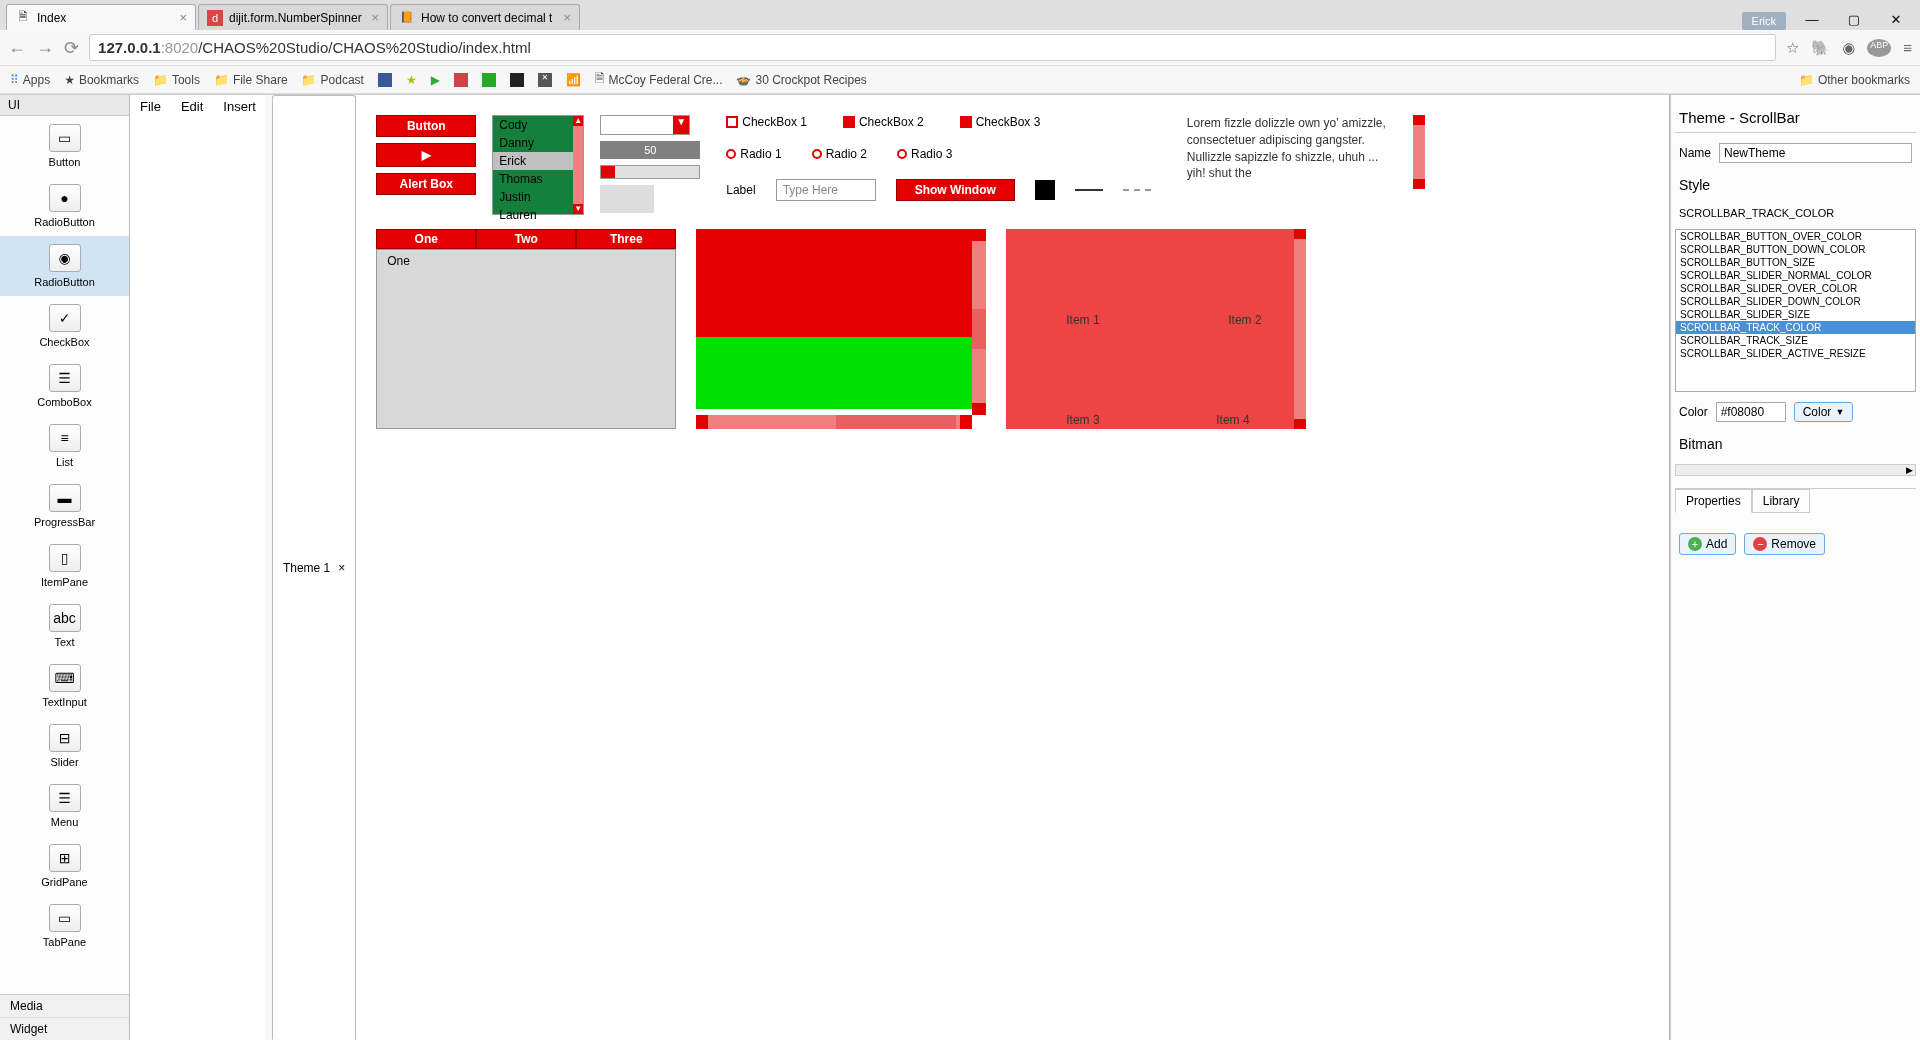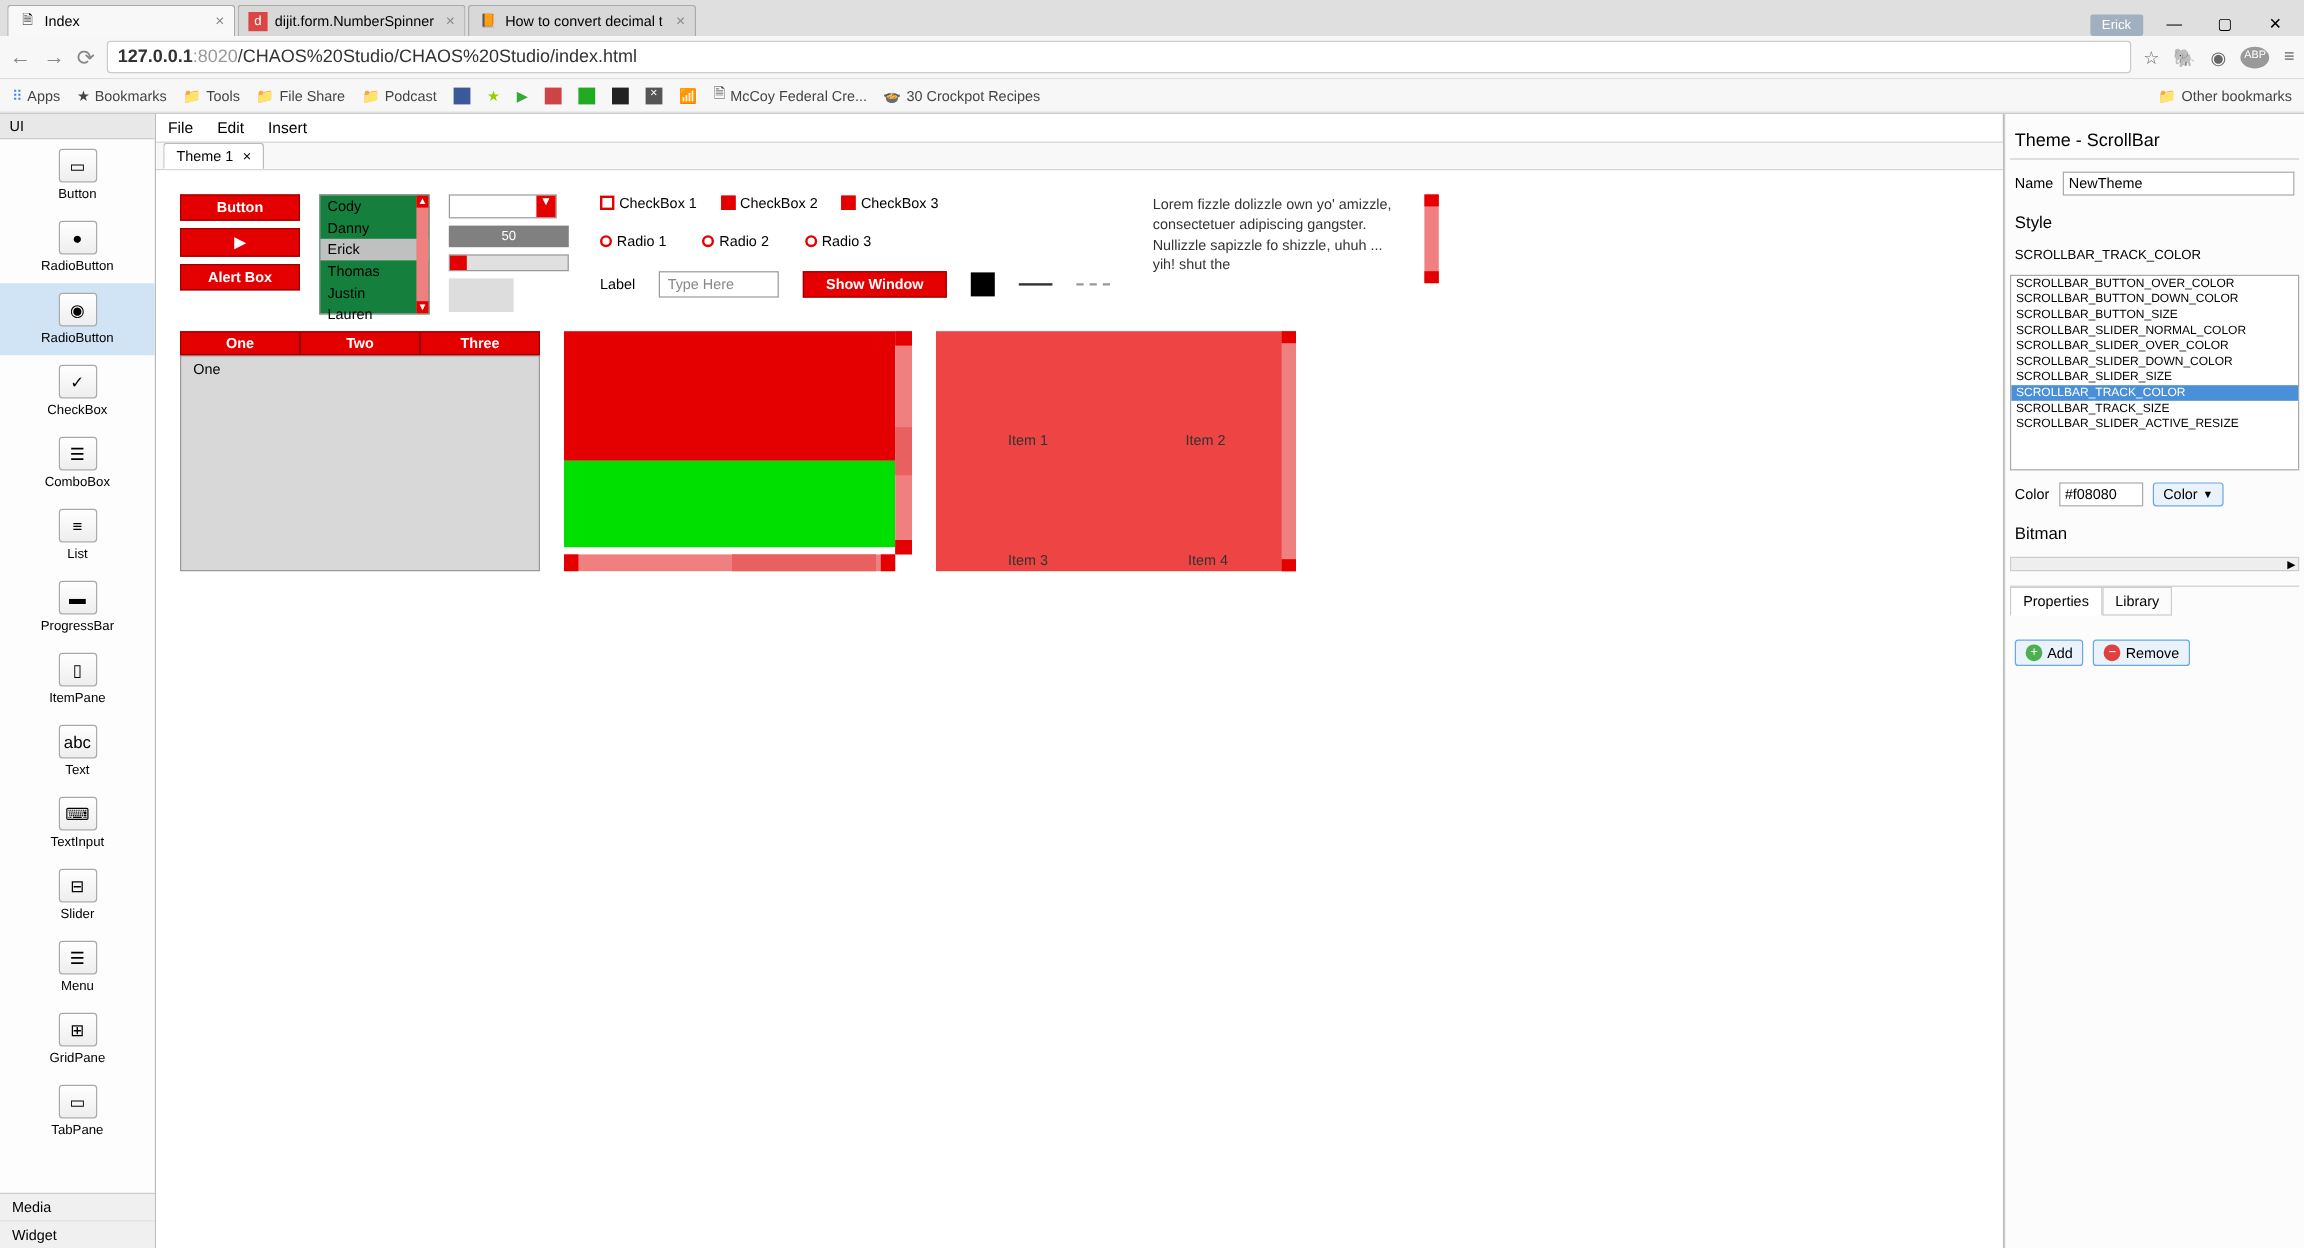--- a/index.html
+++ b/index.html
@@ -34,21 +34,21 @@
 .palette-header { background: #e8e8e8; border-bottom: 1px solid #ccc; padding: 3px 8px; font-size: 12px; }
 .palette-items { flex: 1; overflow-y: auto; position: relative; }
 .palette-items::-webkit-scrollbar { width: 10px; }
 .palette-items::-webkit-scrollbar-thumb { background: #c0c0c0; }
 .palette-item { display: flex; flex-direction: column; align-items: center; padding: 8px 4px; font-size: 11px; cursor: pointer; }
 .palette-item.selected { background: #d0e4f5; }
 .palette-icon { width: 32px; height: 28px; border: 1px solid #aaa; border-radius: 3px; background: linear-gradient(#fff,#eee); margin-bottom: 4px; display: flex; align-items: center; justify-content: center; font-size: 14px; }
 .palette-footer { border-top: 1px solid #ccc; }
 .palette-footer div { padding: 4px 10px; font-size: 12px; background: #f0f0f0; border-bottom: 1px solid #ddd; }
 
-.center { flex: 1; display: flex; flex-direction: column; border-right: 1px solid #bbb; }
+.center { flex: 1; display: flex; flex-direction: row; border-right: 1px solid #bbb; }
 .menu-bar { display: flex; padding: 4px 10px; gap: 20px; font-size: 13px; border-bottom: 1px solid #ccc; }
 .doc-tabs { display: flex; padding-left: 6px; border-bottom: 1px solid #ccc; background: #f8f8f8; }
 .doc-tab { display: flex; align-items: center; border: 1px solid #bbb; border-bottom: 1px solid #fff; background: #fff; padding: 3px 10px; font-size: 12px; border-radius: 3px 3px 0 0; gap: 8px; }
 .canvas { flex: 1; position: relative; background: #fff; overflow: auto; }
 .canvas-inner { position: relative; padding: 20px; }
 
 
 .red-btn { background: #e40000; color: #fff; border: 1px solid #900; padding: 3px 18px; font-size: 12px; font-weight: bold; display: inline-block; text-align: center; min-width: 100px; }
 .list-box { width: 92px; height: 100px; background: #15803d; border: 1px solid #999; font-size: 12px; position: relative; }
 .list-box .li { padding: 2px 6px; }
@@ -313,21 +313,21 @@
           <div class="col">
             <div class="combo">
                 <span class="drop">▼</span>
               </div>
             <div class="spinner">50</div>
             <div class="slider-bar"></div>
             <div class="blank-box"></div>
           </div>
 
           <div class="col" style="gap:18px;margin-left:10px">
-            <div class="row" style="gap:20px;margin:0">
+            <div class="row" style="gap:36px;margin:0">
               <span class="chk">
                   <span class="chk-box"></span>
                   <span>CheckBox 1</span>
                 </span>
               <span class="chk">
                   <span class="chk-box checked"></span>
                   <span>CheckBox 2</span>
                 </span>
               <span class="chk">
                   <span class="chk-box checked"></span>
@@ -385,21 +385,21 @@
               </div>
             <div class="cp-hscroll">
                 <div class="arr l"></div>
                 <div class="thumb"></div>
                 <div class="arr r"></div>
               </div>
           </div>
 
           <div class="grid-pane">
             <span class="cell" style="left:60px;top:84px">Item 1</span>
-            <span class="cell" style="left:208px;top:84px">Item 2</span>
+            <span class="cell" style="left:222px;top:84px">Item 2</span>
             <span class="cell" style="left:60px;top:184px">Item 3</span>
             <span class="cell" style="left:210px;top:184px">Item 4</span>
             <div class="vs">
                 <div class="arr"></div>
                 <div class="arr b"></div>
               </div>
           </div>
 
         </div>
 

